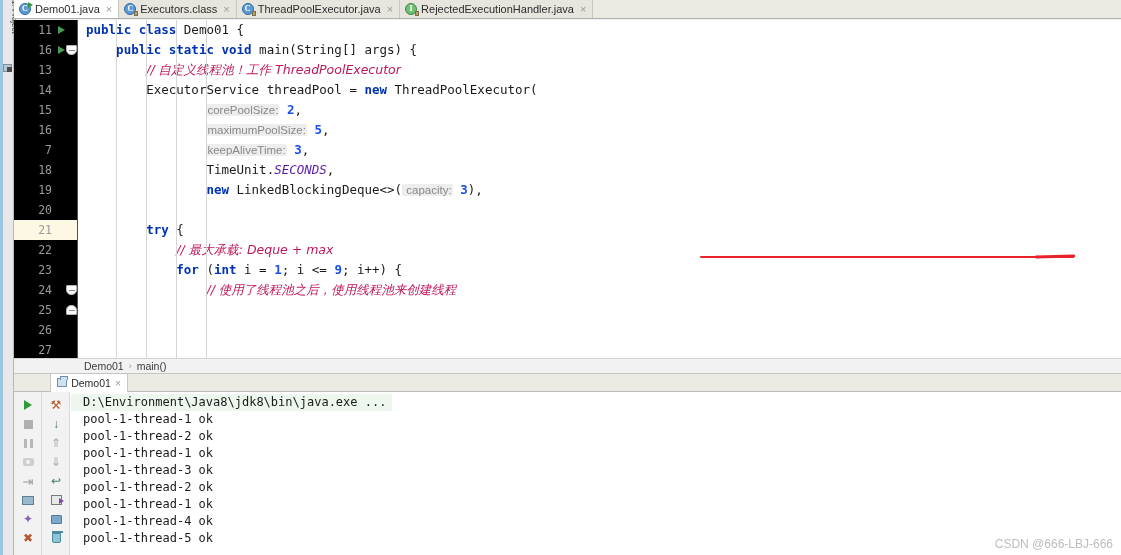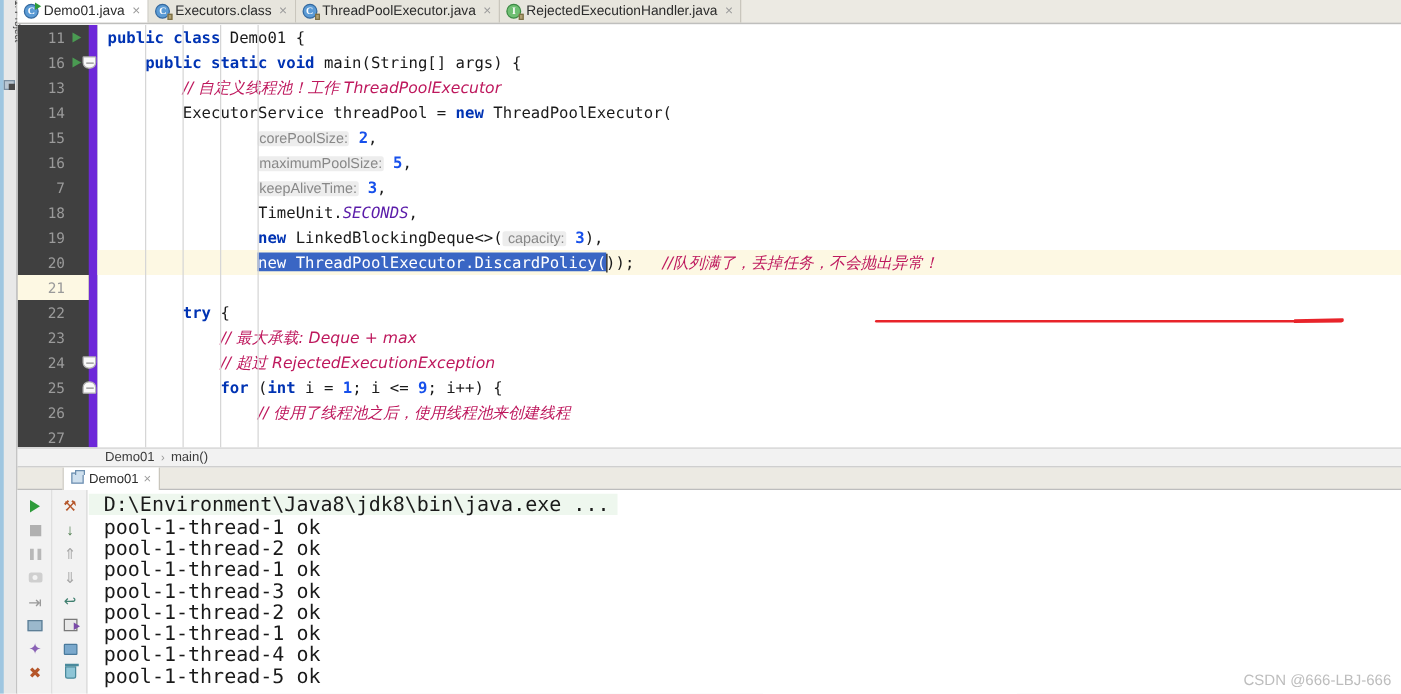--- a/index.html
+++ b/index.html
@@ -128,22 +128,22 @@
   
   .editor {
     position: absolute; left: 14px; top: 20px;
     width: 1107px; height: 338px;
     background: #ffffff;
     overflow: hidden;
   }
   .gutter {
     position: absolute; left: 0; top: 0;
     width: 64px; height: 338px;
-    background: #404040;
-    border-right: 7px solid #6d28d9;
+    background: #000000;
+    border-right: 1px solid #6d28d9;
   }
   .code-area {
     position: absolute; left: 64px; top: 0;
     right: 0; height: 338px;
     background: #ffffff;
     font-family: "DejaVu Sans Mono", monospace;
   }
 
   .row {
     position: relative;
@@ -310,21 +310,21 @@
     width: 20px; height: 18px;
     left: 4px;
     display: flex; align-items: center; justify-content: center;
     font-size: 11px;
     color: #6b6b6b;
   }
   .console {
     position: absolute; left: 57px; top: 0;
     right: 0; height: 163px;
     font-family: "DejaVu Sans Mono", monospace;
-    font-size: 16px;
+    font-size: 12px;
     padding-top: 2px;
   }
   .cline {
     height: 17px; line-height: 17px;
     white-space: pre;
     color: #1a1a1a;
     padding-left: 12px;
   }
   .cline.cmdline {
     background: #eef7ee;
@@ -474,25 +474,23 @@
       <div class="code-lines" id="codelines">
           <div class="row"><span class="code-text"><span></span><span class="kw">public class </span><span class="plain">Demo01 {</span></span></div>
           <div class="row"><span class="code-text"><span>    </span><span class="kw">public static void </span><span class="plain">main(String[] args) {</span></span></div>
           <div class="row"><span class="code-text"><span>        </span><span class="cmt-zh">// 自定义线程池！工作 ThreadPoolExecutor</span></span></div>
           <div class="row"><span class="code-text"><span>        </span><span class="plain">ExecutorService threadPool = </span><span class="kw">new </span><span class="plain">ThreadPoolExecutor(</span></span></div>
           <div class="row"><span class="code-text"><span>                </span><span class="hint">corePoolSize:</span><span class="plain"> </span><span class="num">2</span><span class="plain">,</span></span></div>
           <div class="row"><span class="code-text"><span>                </span><span class="hint">maximumPoolSize:</span><span class="plain"> </span><span class="num">5</span><span class="plain">,</span></span></div>
           <div class="row"><span class="code-text"><span>                </span><span class="hint">keepAliveTime:</span><span class="plain"> </span><span class="num">3</span><span class="plain">,</span></span></div>
           <div class="row"><span class="code-text"><span>                </span><span class="plain">TimeUnit.</span><span class="stat">SECONDS</span><span class="plain">,</span></span></div>
           <div class="row"><span class="code-text"><span>                </span><span class="kw">new </span><span class="plain">LinkedBlockingDeque&lt;&gt;(</span><span class="hint"> capacity:</span><span class="plain"> </span><span class="num">3</span><span class="plain">),</span></span></div>
-          <div class="row caret-line"><span class="code-text"><span>                </span><span class="sel">new ThreadPoolExecutor.DiscardPolicy(</span><span class="plain">));</span><span class="plain">   </span><span class="cmt-zh">//队列满了，丢掉任务，不会抛出异常！</span></span><span class="caret" style="left: 406.56px; top: 3px;"></span></div>
           <div class="row"><span class="code-text"><span>        </span></span></div>
           <div class="row"><span class="code-text"><span>        </span><span class="kw">try </span><span class="plain">{</span></span></div>
           <div class="row"><span class="code-text"><span>            </span><span class="cmt-zh">// 最大承载: Deque + max</span></span></div>
-          <div class="row"><span class="code-text"><span>            </span><span class="cmt-zh">// 超过 RejectedExecutionException</span></span></div>
           <div class="row"><span class="code-text"><span>            </span><span class="kw">for </span><span class="plain">(</span><span class="kw">int </span><span class="plain">i = </span><span class="num">1</span><span class="plain">; i &lt;= </span><span class="num">9</span><span class="plain">; i++) {</span></span></div>
           <div class="row"><span class="code-text"><span>                </span><span class="cmt-zh">// 使用了线程池之后，使用线程池来创建线程</span></span></div>
           <div class="indent-guide" style="left: 38.08px; height: 340px;"></div>
           <div class="indent-guide" style="left: 68.16px; height: 340px;"></div>
           <div class="indent-guide" style="left: 98.24px; height: 340px;"></div>
           <div class="indent-guide" style="left: 128.32px; height: 340px;"></div>
         </div>
       <div class="redline"></div>
     </div>
   <div class="fold " style="position: absolute; left: 52px; top: 25px;"></div>

